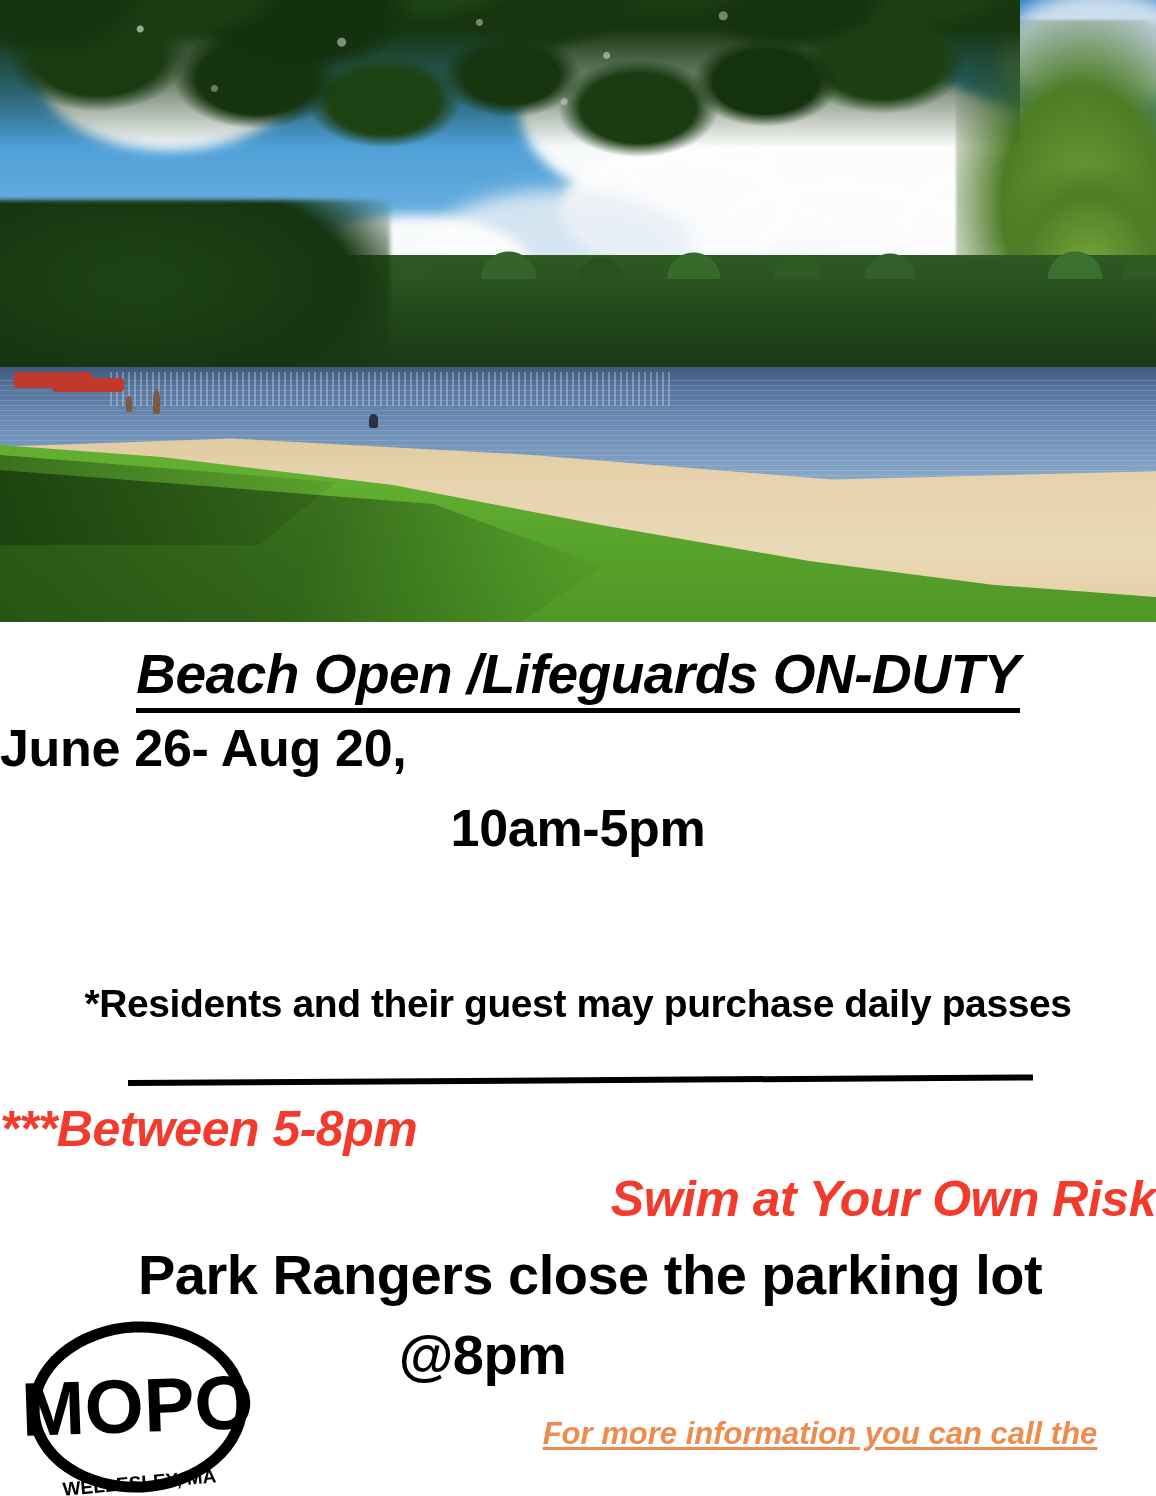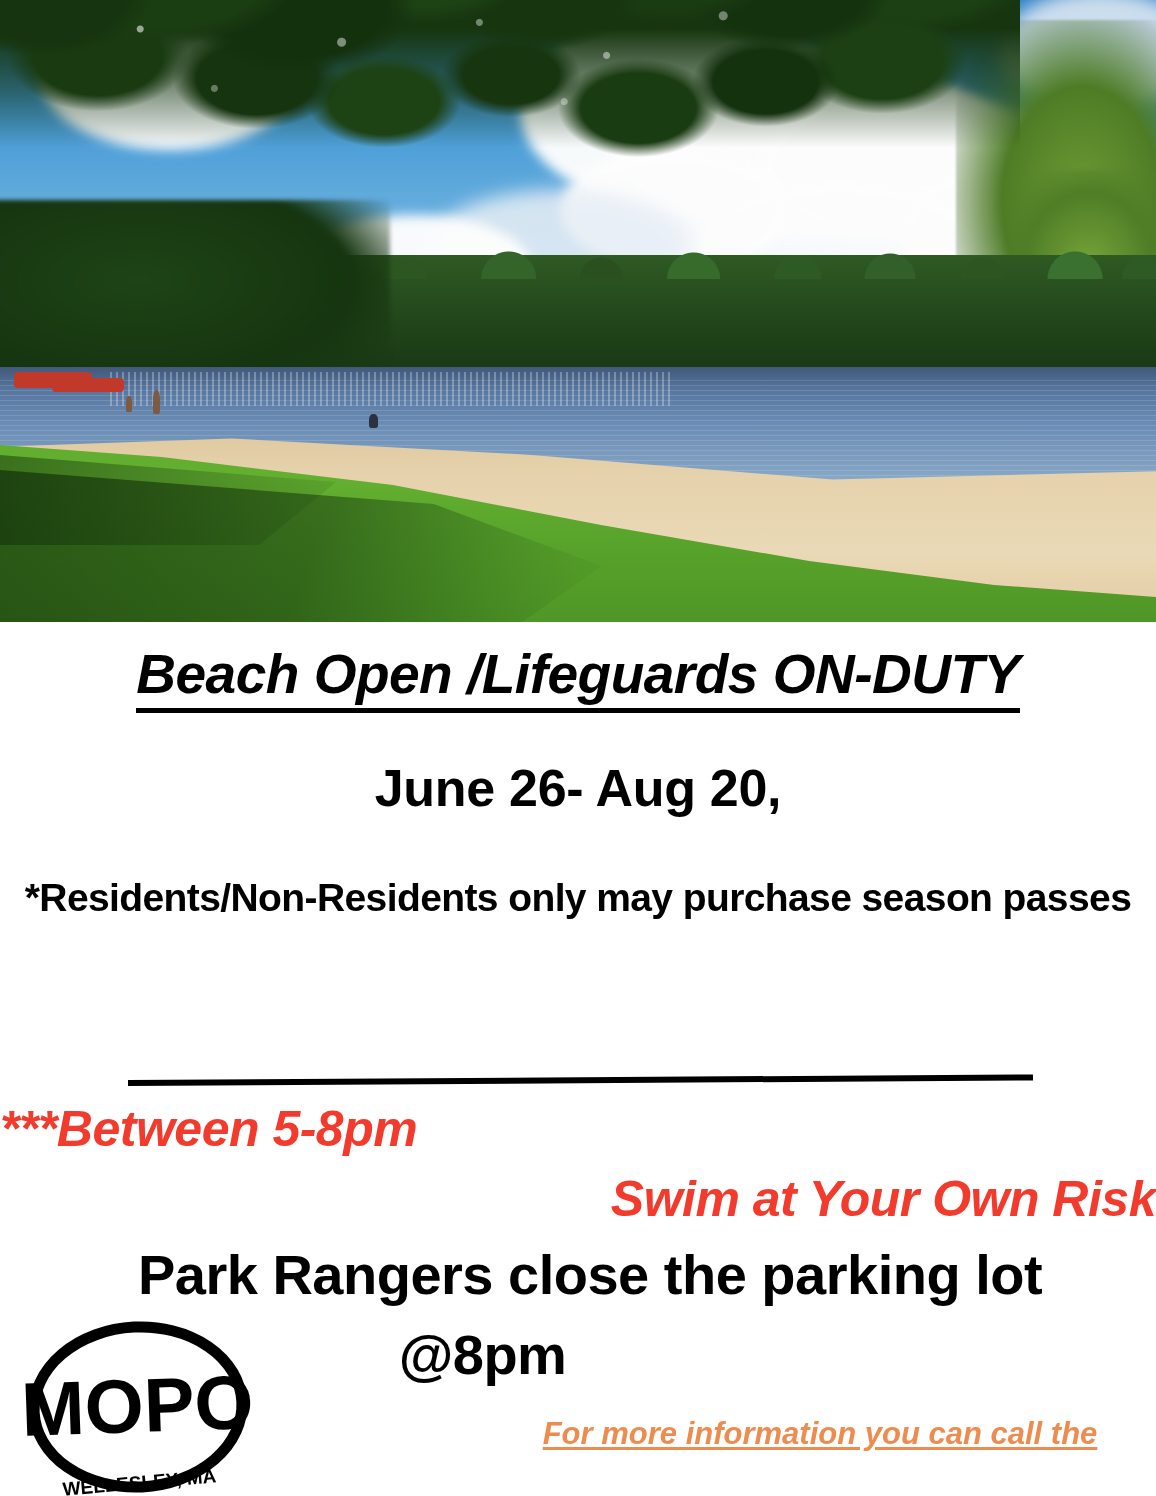--- a/index.html
+++ b/index.html
@@ -144,22 +144,22 @@
 
   .title{
     position:absolute;left:0;top:20px;width:1156px;text-align:center;
     font-size:55px;font-weight:bold;font-style:italic;letter-spacing:-.5px;
     white-space:nowrap;
   }
   .title span{
     border-bottom:5px solid #000;padding-bottom:2px;display:inline-block;
   }
   .dates{
-    position:absolute;left:0;top:96px;width:1156px;text-align:center;
-    font-size:52px;font-weight:bold;letter-spacing:-.3px;margin-top:40px;
+    position:absolute;left:0;top:96px;width:1156px;text-align:left;
+    font-size:52px;font-weight:bold;letter-spacing:-.3px;
   }
   .hours{
     position:absolute;left:0;top:176px;width:1156px;text-align:center;
     font-size:52px;font-weight:bold;letter-spacing:-.3px;
   }
   .note1{
     position:absolute;left:4px;top:254px;width:1148px;text-align:center;
     font-size:39px;font-weight:bold;letter-spacing:-.6px;white-space:nowrap;
   }
   .note2{
@@ -250,22 +250,23 @@
     <div class="person" style="left:369px;top:414px;width:9px;height:14px;background:#2b3140;"></div>
   </div>
 
   <div class="txt">
 
     <div class="title">
       <span>Beach Open /Lifeguards ON-DUTY</span>
     </div>
 
     <div class="dates">June 26- Aug 20,</div>
-
-    <div class="note1">*Residents/Non-Residents only may purchase season passes</div>
+    <div class="hours">10am-5pm</div>
+
+    <div class="note2">*Residents and their guest may purchase daily passes</div>
 
     <div class="rule"></div>
 
     <div class="red1">***Between 5-8pm</div>
     <div class="red2">Swim at Your Own Risk</div>
 
     <div class="rangers">Park Rangers close the parking lot</div>
     <div class="eightpm">@8pm</div>
 
     <div class="contact">

